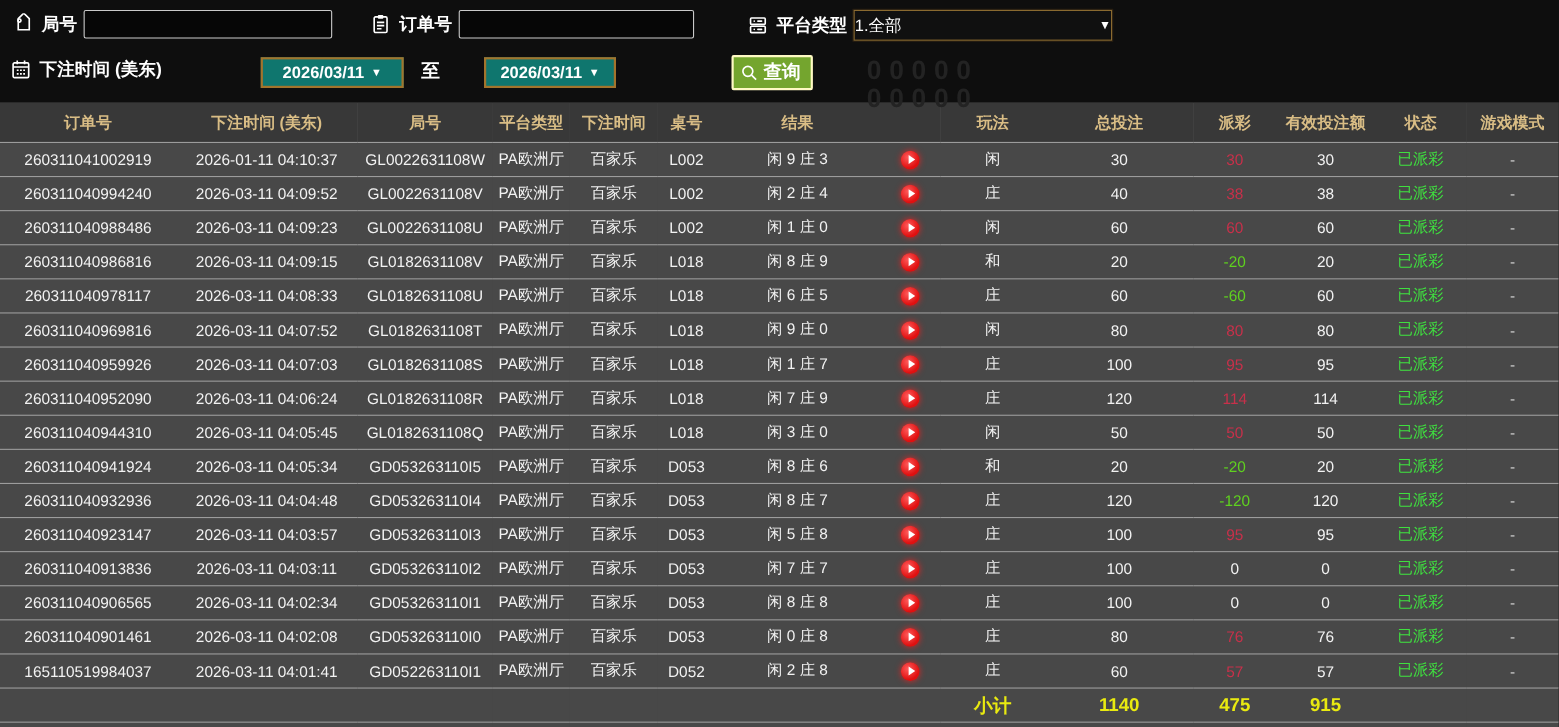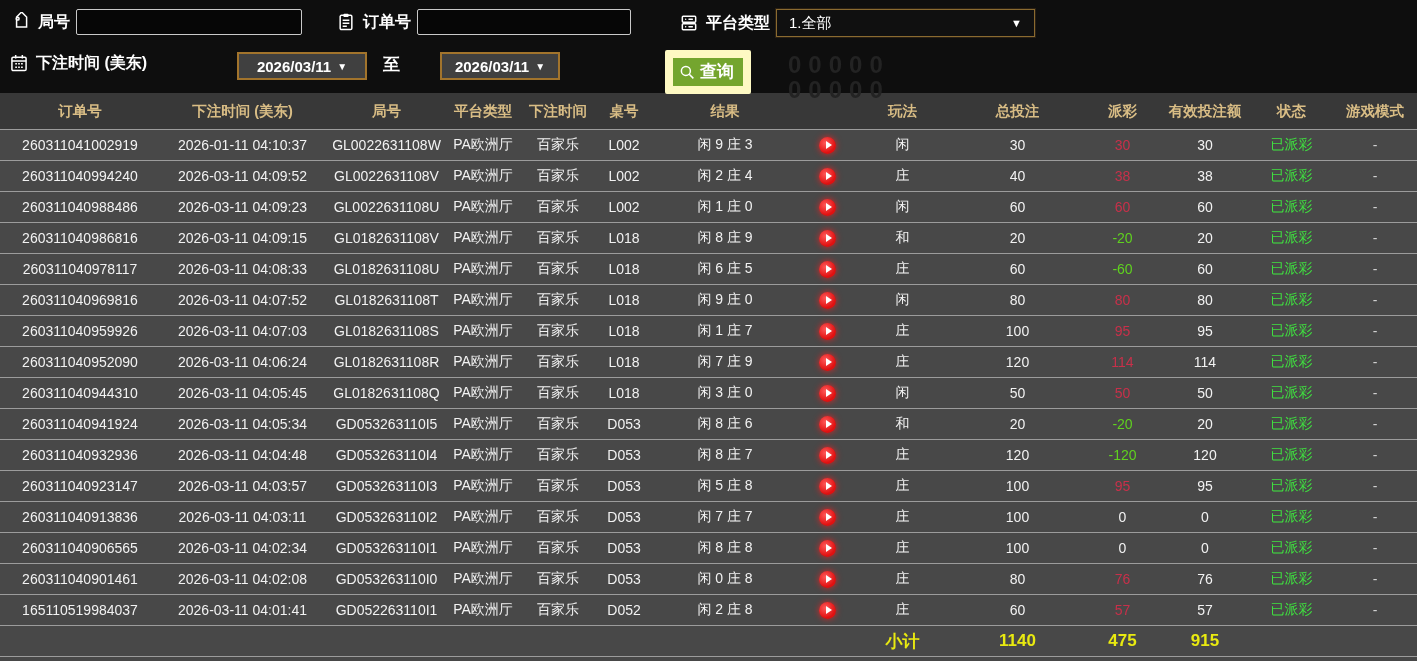--- a/index.html
+++ b/index.html
@@ -5,27 +5,27 @@
   html,body{margin:0;padding:0;background:#0e0e0e;width:1417px;height:661px;overflow:hidden;
     font-family:"Liberation Sans","DejaVu Sans",sans-serif;-webkit-font-smoothing:antialiased;}
   .topbar{position:relative;width:1417px;height:93px;background:#0e0e0e;}
   .fgroup{position:absolute;display:flex;align-items:center;gap:6px;color:#fff;font-weight:bold;font-size:16px;}
   .icn{display:inline-flex;width:22px;height:22px;align-items:center;justify-content:center;flex:0 0 auto;}
   .icn svg{width:20px;height:20px;stroke:#fff;fill:none;stroke-width:1.8;}
   .tinput{height:24px;background:#060606;border:1px solid #c9c9c9;border-radius:2px;color:#eee;
     font-size:14px;padding:0 6px;outline:none;}
   .dropdown{display:flex;align-items:center;justify-content:space-between;width:233px;height:26px;
     background:#101010;border:1px solid #8a6a30;box-shadow:0 0 0 1px #2a2013;color:#fff;
-    font-size:15px;font-weight:normal;padding:0 12px;cursor:pointer;}
+    font-size:15px;font-weight:normal;padding:0 0;cursor:pointer;}
   .dropdown .arr{font-size:11px;color:#fff;}
   .datebtn{display:flex;align-items:center;justify-content:center;gap:6px;height:24px;
-    background:#404040;border:2px solid #a2742c;color:#fff;font-size:15px;font-weight:bold;cursor:pointer;}
+    background:#0f766e;border:2px solid #a2742c;color:#fff;font-size:15px;font-weight:bold;cursor:pointer;}
   .tolabel{position:absolute;color:#fff;font-weight:bold;font-size:17px;}
   .searchbtn{position:absolute;display:flex;align-items:center;gap:4px;background:#74a52e;
-    border:8px solid #fef9c3;border-radius:2px;color:#fff;font-size:17px;font-weight:bold;
+    border:2px solid #fef9c3;border-radius:2px;color:#fff;font-size:17px;font-weight:bold;
     padding:2px 9px 3px 5px;cursor:pointer;}
   .searchbtn svg{width:18px;height:18px;stroke:#fff;fill:none;stroke-width:2;}
   .watermark{position:absolute;left:788px;top:52px;color:#232323;font-size:24px;font-weight:bold;
     letter-spacing:7px;line-height:25px;user-select:none;}
   table{width:1417px;border-collapse:collapse;table-layout:fixed;background:#484848;}
   thead th{height:34px;background:#383838;color:#d9bd85;font-size:14.5px;font-weight:bold;
     border-bottom:1px solid #9c9c9c;white-space:nowrap;overflow:hidden;}
   tbody td{height:28px;color:#f2f2f2;font-size:14px;text-align:center;border-bottom:1px solid #9c9c9c;
     white-space:nowrap;overflow:hidden;background:#484848;}
   td.pay-pos{color:#c8304a;}

